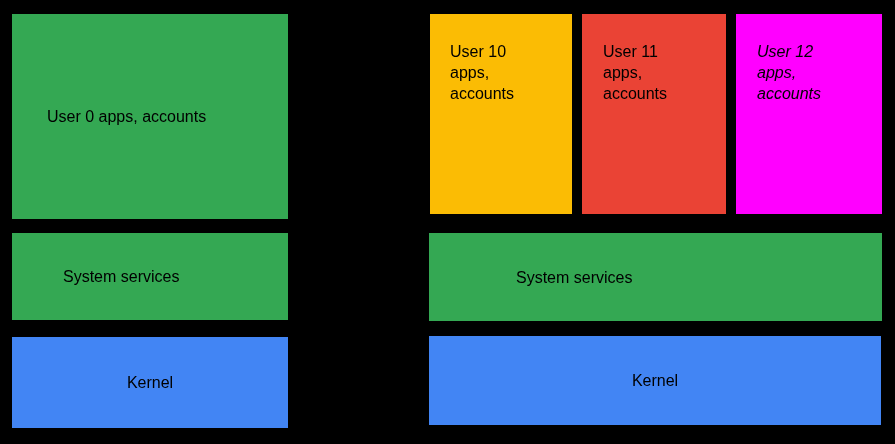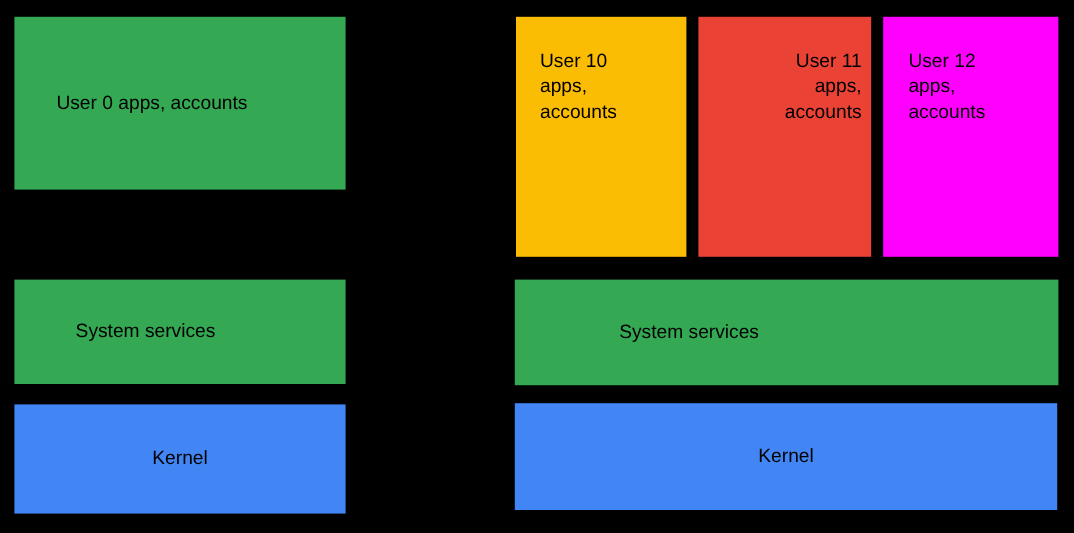--- a/index.html
+++ b/index.html
@@ -17,32 +17,32 @@
     color: #000000;
   }
   .box {
     position: absolute;
     box-sizing: border-box;
     font-size: 16px;
     line-height: 21px;
     color: #000000;
   }
   
-  .left-apps    { left: 12px;  top: 14px;  width: 276px; height: 144px;
+  .left-apps    { left: 12px;  top: 14px;  width: 276px; height: 205px;
                   display: flex; align-items: center; padding-left: 35px; }
   .left-services{ left: 12px;  top: 233px; width: 276px; height: 87px;
                   display: flex; flex-direction: column; justify-content: center;
                   padding-left: 51px; }
   .left-kernel  { left: 12px;  top: 337px; width: 276px; height: 91px;
                   display: flex; align-items: center; justify-content: center; }
   
   .user-box     { top: 14px; height: 200px; padding: 27px 8px 0 21px; }
   .u10 { left: 430px; width: 142px; padding-left: 20px; }
   .u11 { left: 582px; width: 144px; }
-  .u12 { left: 736px; width: 146px; }
+  .u12 { left: 736px; width: 146px; font-style: italic; }
   .right-services{ left: 429px; top: 233px; width: 453px; height: 88px;
                   display: flex; flex-direction: column; justify-content: center;
                   padding-left: 87px; }
   .right-kernel { left: 429px; top: 336px; width: 452px; height: 89px;
                   display: flex; align-items: center; justify-content: center; }
   .line { display: block; }
 </style>
 </head>
 <body>
 
@@ -59,21 +59,21 @@
   <div class="box left-kernel" style="background-color: rgb(66, 133, 244);">
     <span class="line">Kernel</span>
   </div>
 
   <div class="box user-box u10" style="background-color: rgb(251, 188, 4);">
     <span class="line">User 10</span>
     <span class="line">apps,</span>
     <span class="line">accounts</span>
   </div>
 
-  <div class="box user-box u11" style="background-color: rgb(234, 67, 53); text-align: right;">
+  <div class="box user-box u11" style="background-color: rgb(234, 67, 53);">
     <span class="line">User 11</span>
     <span class="line">apps,</span>
     <span class="line">accounts</span>
   </div>
 
   <div class="box user-box u12" style="background-color: rgb(255, 0, 255);">
     <span class="line">User 12</span>
     <span class="line">apps,</span>
     <span class="line">accounts</span>
   </div>

